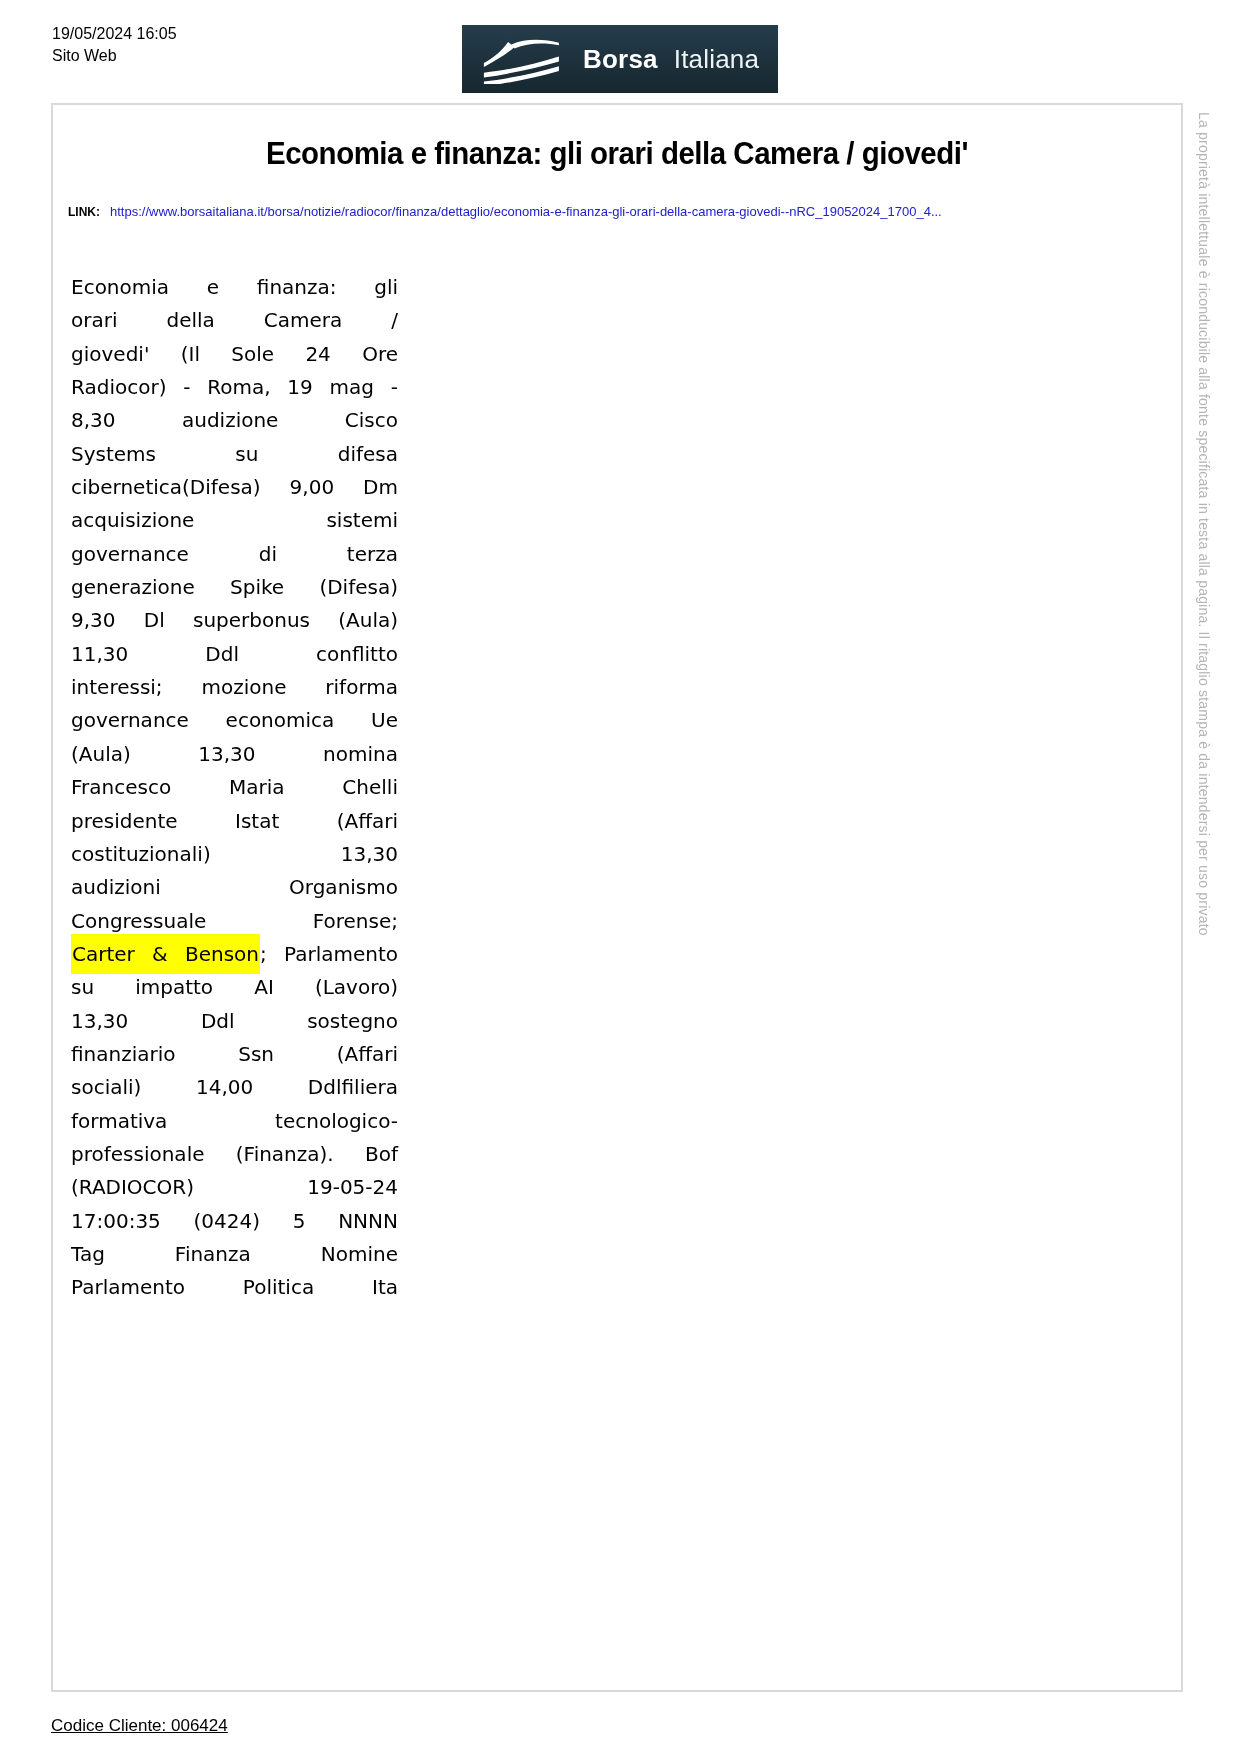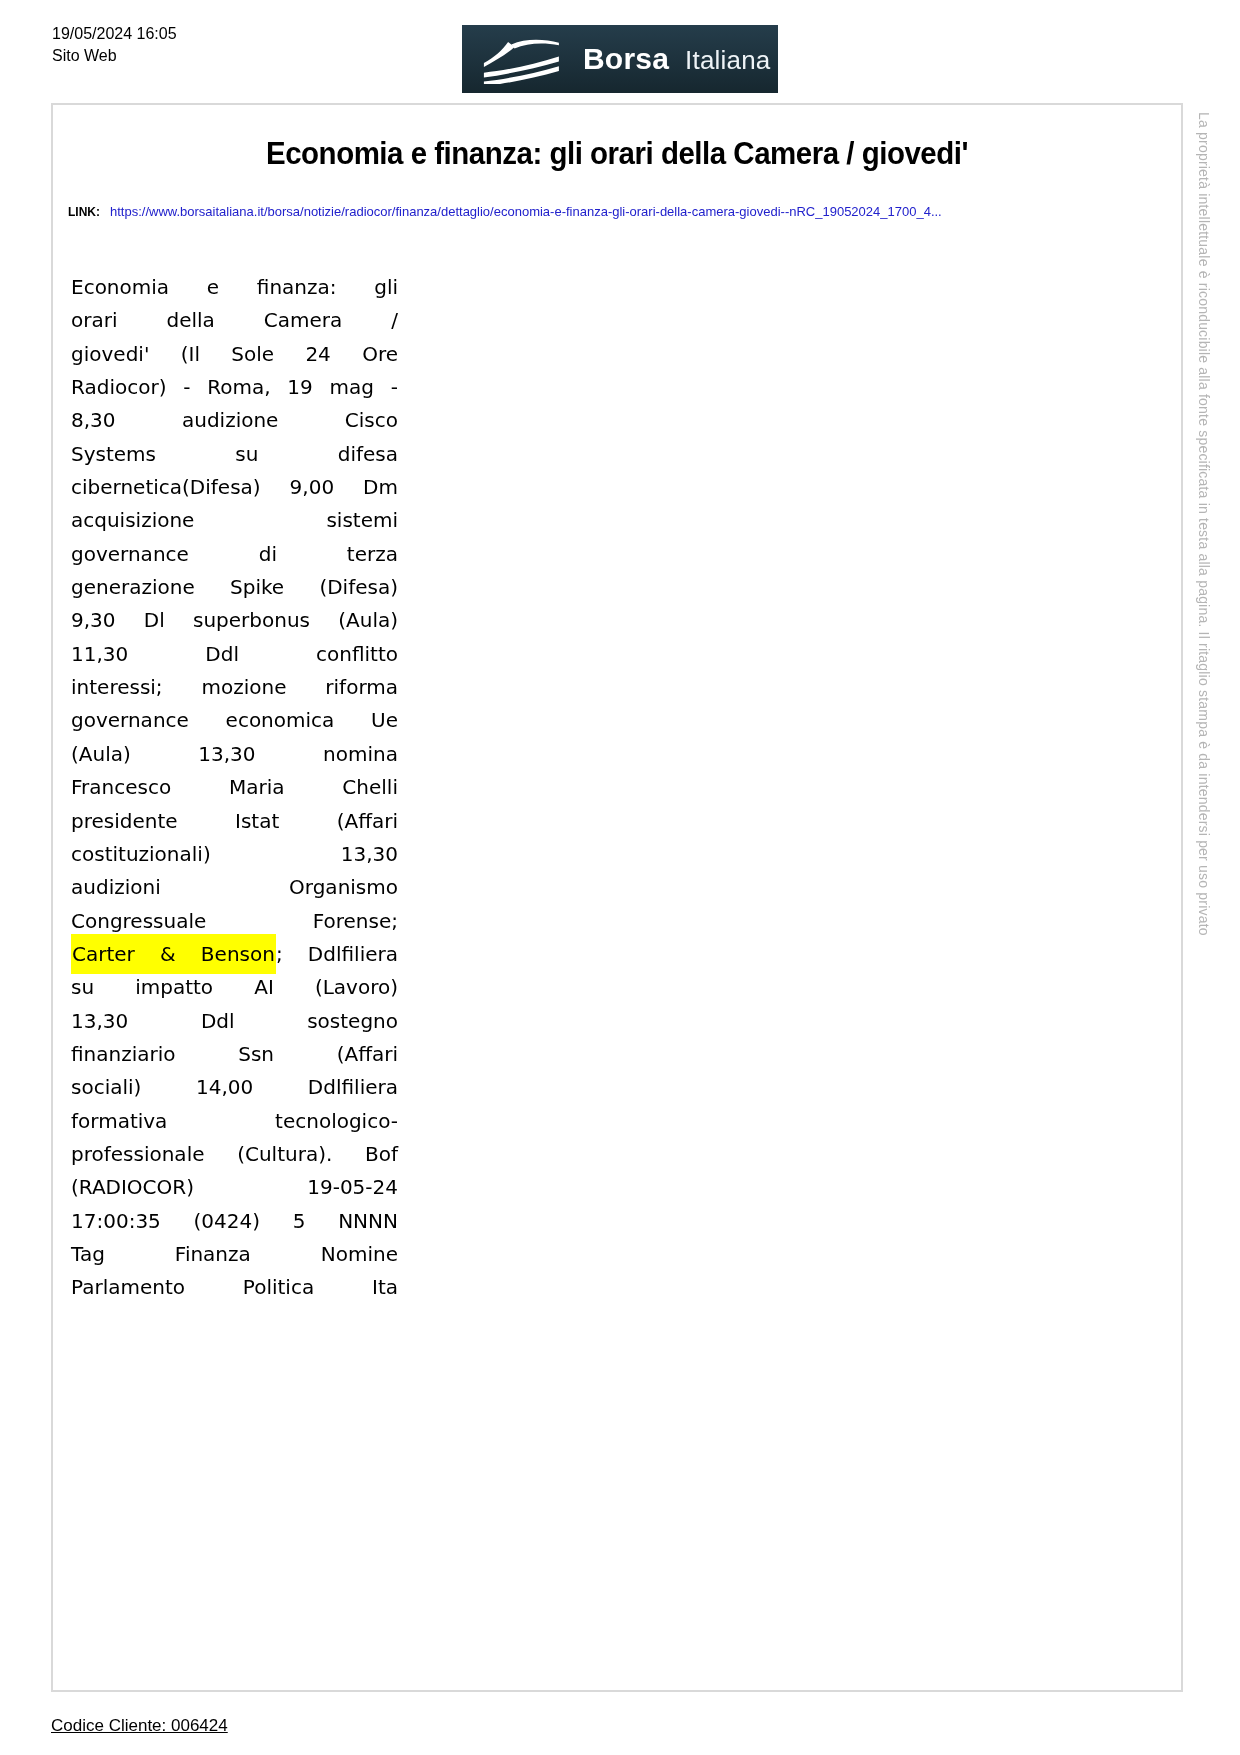--- a/index.html
+++ b/index.html
@@ -22,21 +22,21 @@
   
   .logo {
     position: absolute; left: 462px; top: 25px;
     width: 316px; height: 68px;
     background: linear-gradient(180deg, var(--logo-bg1, #253d4b), var(--logo-bg2, #16272f));
     display: flex; align-items: center;
     padding: 0 15px 0 17px; box-sizing: border-box;
   }
   .logo svg { width: 84px; height: 50px; flex: 0 0 auto; margin-right: 20px; }
   .logo-text { display: flex; align-items: baseline; white-space: nowrap; }
-  .brand-bold { color: #fff; font-size: 30px; font-weight: 700; letter-spacing: 0.2px; }
+  .brand-bold { color: #fff; font-size: 26px; font-weight: 700; letter-spacing: 0.2px; }
   .brand-reg  { color: #eef3f6; font-size: 26px; font-weight: 400; margin-left: 16px; letter-spacing: 0.2px; }
 
   
   .frame {
     position: absolute; left: 51px; top: 103px;
     width: 1132px; height: 1589px;
     border: 2px solid var(--frame-border, #d9d9d9);
     box-sizing: border-box; background: #fff;
   }
 
@@ -133,27 +133,27 @@
       <div class="body-line"><span>9,30 Dl superbonus (Aula)</span></div>
       <div class="body-line"><span>11,30 Ddl conflitto</span></div>
       <div class="body-line"><span>interessi; mozione riforma</span></div>
       <div class="body-line"><span>governance economica Ue</span></div>
       <div class="body-line"><span>(Aula) 13,30 nomina</span></div>
       <div class="body-line"><span>Francesco Maria Chelli</span></div>
       <div class="body-line"><span>presidente Istat (Affari</span></div>
       <div class="body-line"><span>costituzionali) 13,30</span></div>
       <div class="body-line"><span>audizioni Organismo</span></div>
       <div class="body-line"><span>Congressuale Forense;</span></div>
-      <div class="body-line"><span class="hl">Carter &amp; Benson</span><span>; Ddlfiliera</span></div>
+      <div class="body-line"><span class="hl">Carter &amp; Benson</span><span>; Parlamento</span></div>
       <div class="body-line"><span>su impatto AI (Lavoro)</span></div>
       <div class="body-line"><span>13,30 Ddl sostegno</span></div>
       <div class="body-line"><span>finanziario Ssn (Affari</span></div>
       <div class="body-line"><span>sociali) 14,00 Ddlfiliera</span></div>
       <div class="body-line"><span>formativa tecnologico-</span></div>
-      <div class="body-line"><span>professionale (Cultura). Bof</span></div>
+      <div class="body-line"><span>professionale (Finanza). Bof</span></div>
       <div class="body-line"><span>(RADIOCOR) 19-05-24</span></div>
       <div class="body-line"><span>17:00:35 (0424) 5 NNNN</span></div>
       <div class="body-line"><span>Tag Finanza Nomine</span></div>
       <div class="body-line"><span>Parlamento Politica Ita</span></div>
     </div>
 
   <div class="watermark">La proprietà intellettuale è riconducibile alla fonte specificata in testa alla pagina. Il ritaglio stampa è da intendersi per uso privato</div>
 
   <div class="client-code">Codice Cliente: 006424</div>
 

